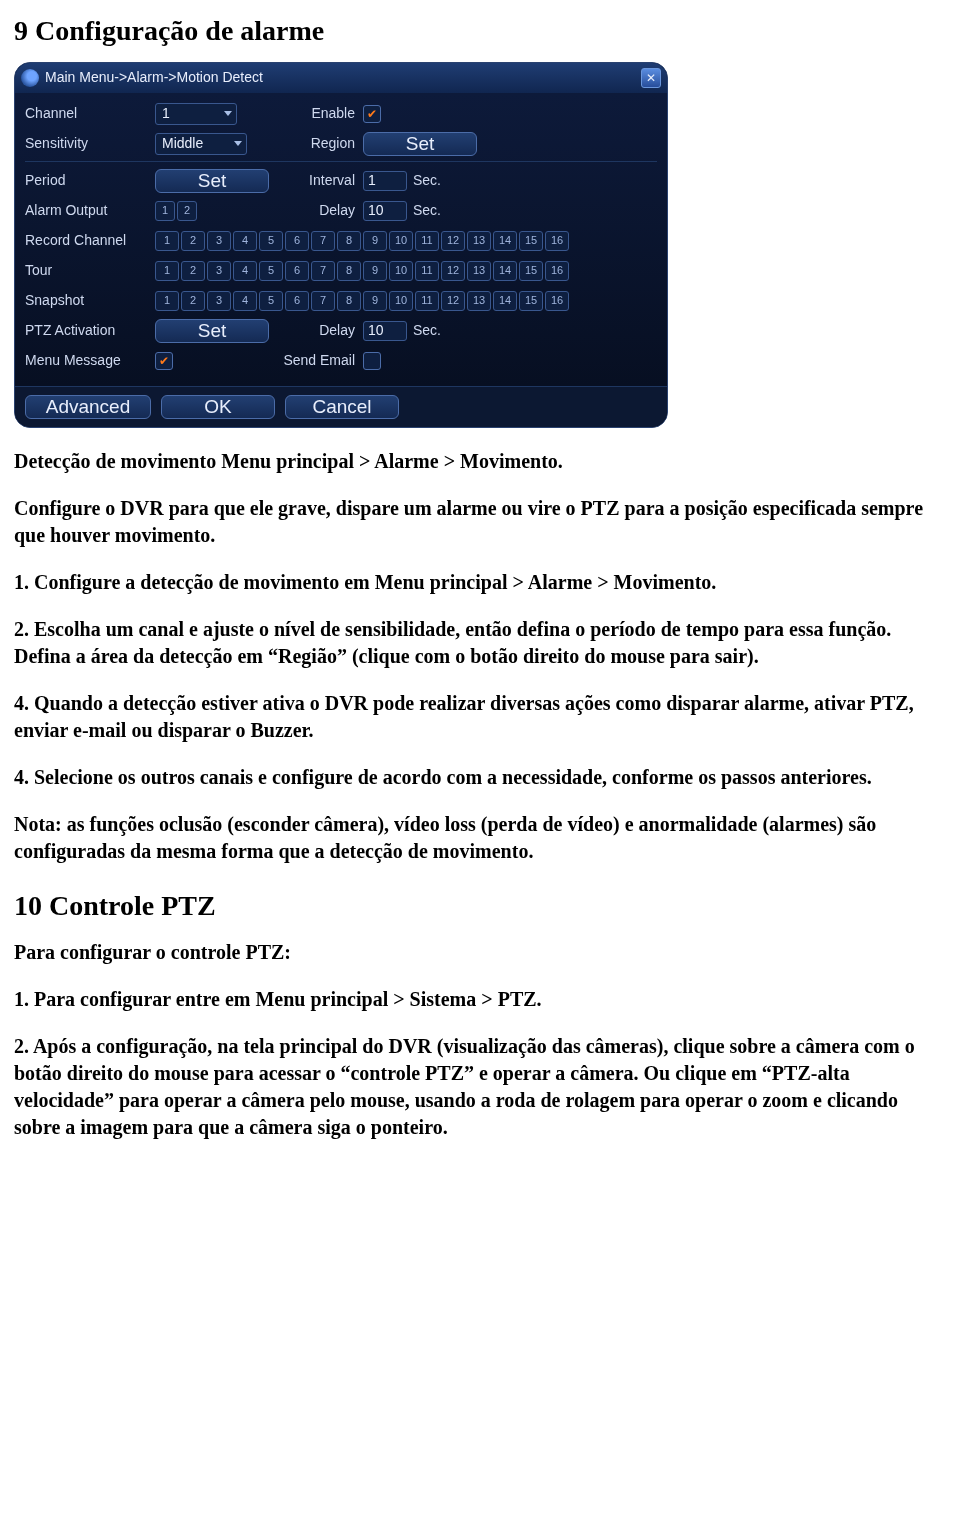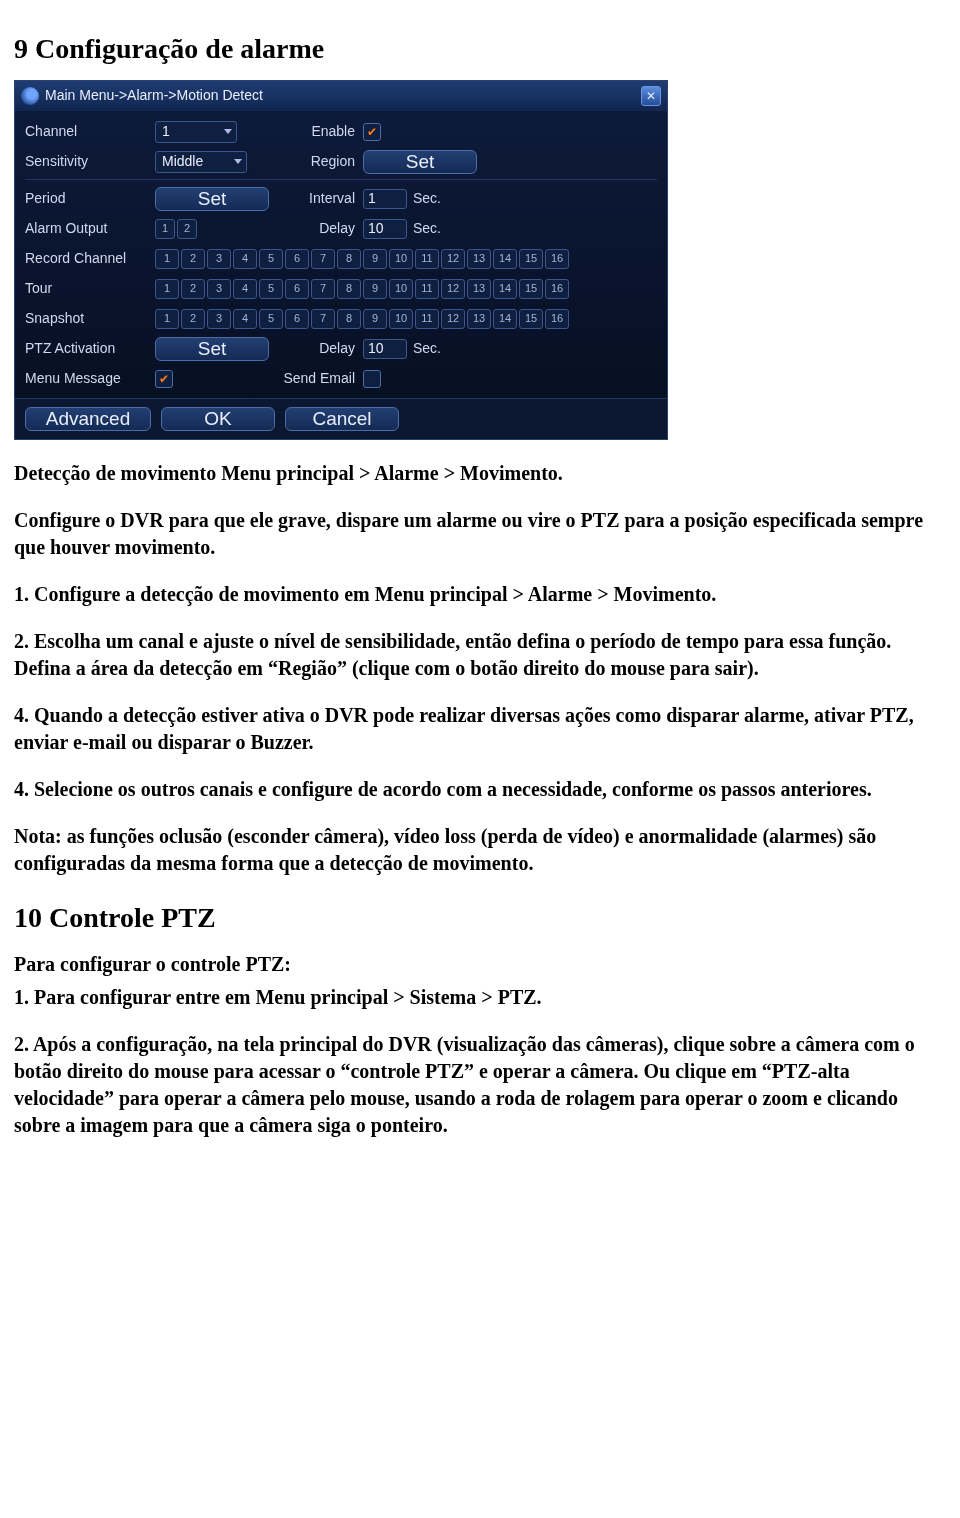--- a/index.html
+++ b/index.html
@@ -8,44 +8,44 @@
     color: #000;
     margin: 0;
     padding: 10px 14px 30px 14px;
     width: 932px;
     background: #fff;
     line-height: 1.35;
   }
   h2.section-heading {
     font-size: 28px;
     font-weight: bold;
-    margin: 20px 0 12px 0;
+    margin: 2px 0 12px 0;
   }
   h2.section-heading.ptz {
     margin-top: 22px;
     margin-bottom: 14px;
   }
   p.body {
     margin: 0 0 20px 0;
     font-weight: bold;
   }
   p.body.tight {
-    margin-bottom: 6px;
+    margin-bottom: 20px;
   }
 
   
   .dvr-shot {
     width: 652px;
     margin: 6px 0 20px 0;
     border: 1px solid #2a4270;
     background: #0b1630;
     color: #cfd9ef;
     font-family: "Segoe UI", Tahoma, sans-serif;
     font-size: 14px;
-    border-radius: 0;
+    border-radius: 16px;
     overflow: hidden;
     box-shadow: 0 0 0 1px #000 inset;
   }
   .dvr-title {
     background: linear-gradient(#1f3d73, #102650);
     padding: 5px 6px;
     display: flex;
     align-items: center;
     gap: 6px;
     font-size: 14px;
@@ -60,21 +60,21 @@
   .dvr-close {
     width: 18px; height: 18px;
     background: linear-gradient(#5a8de0, #274d9a);
     border: 1px solid #6a96dc;
     border-radius: 3px;
     display: flex; align-items: center; justify-content: center;
     font-size: 12px; line-height: 1;
     color: #e8eefc;
   }
   .dvr-body {
-    padding: 8px 10px 2px 10px;
+    padding: 8px 10px 8px 10px;
     background: linear-gradient(#0d1a3a, #070f22);
   }
   .dvr-row {
     display: flex;
     align-items: center;
     min-height: 26px;
     margin-bottom: 4px;
     gap: 8px;
   }
   .dvr-label {

